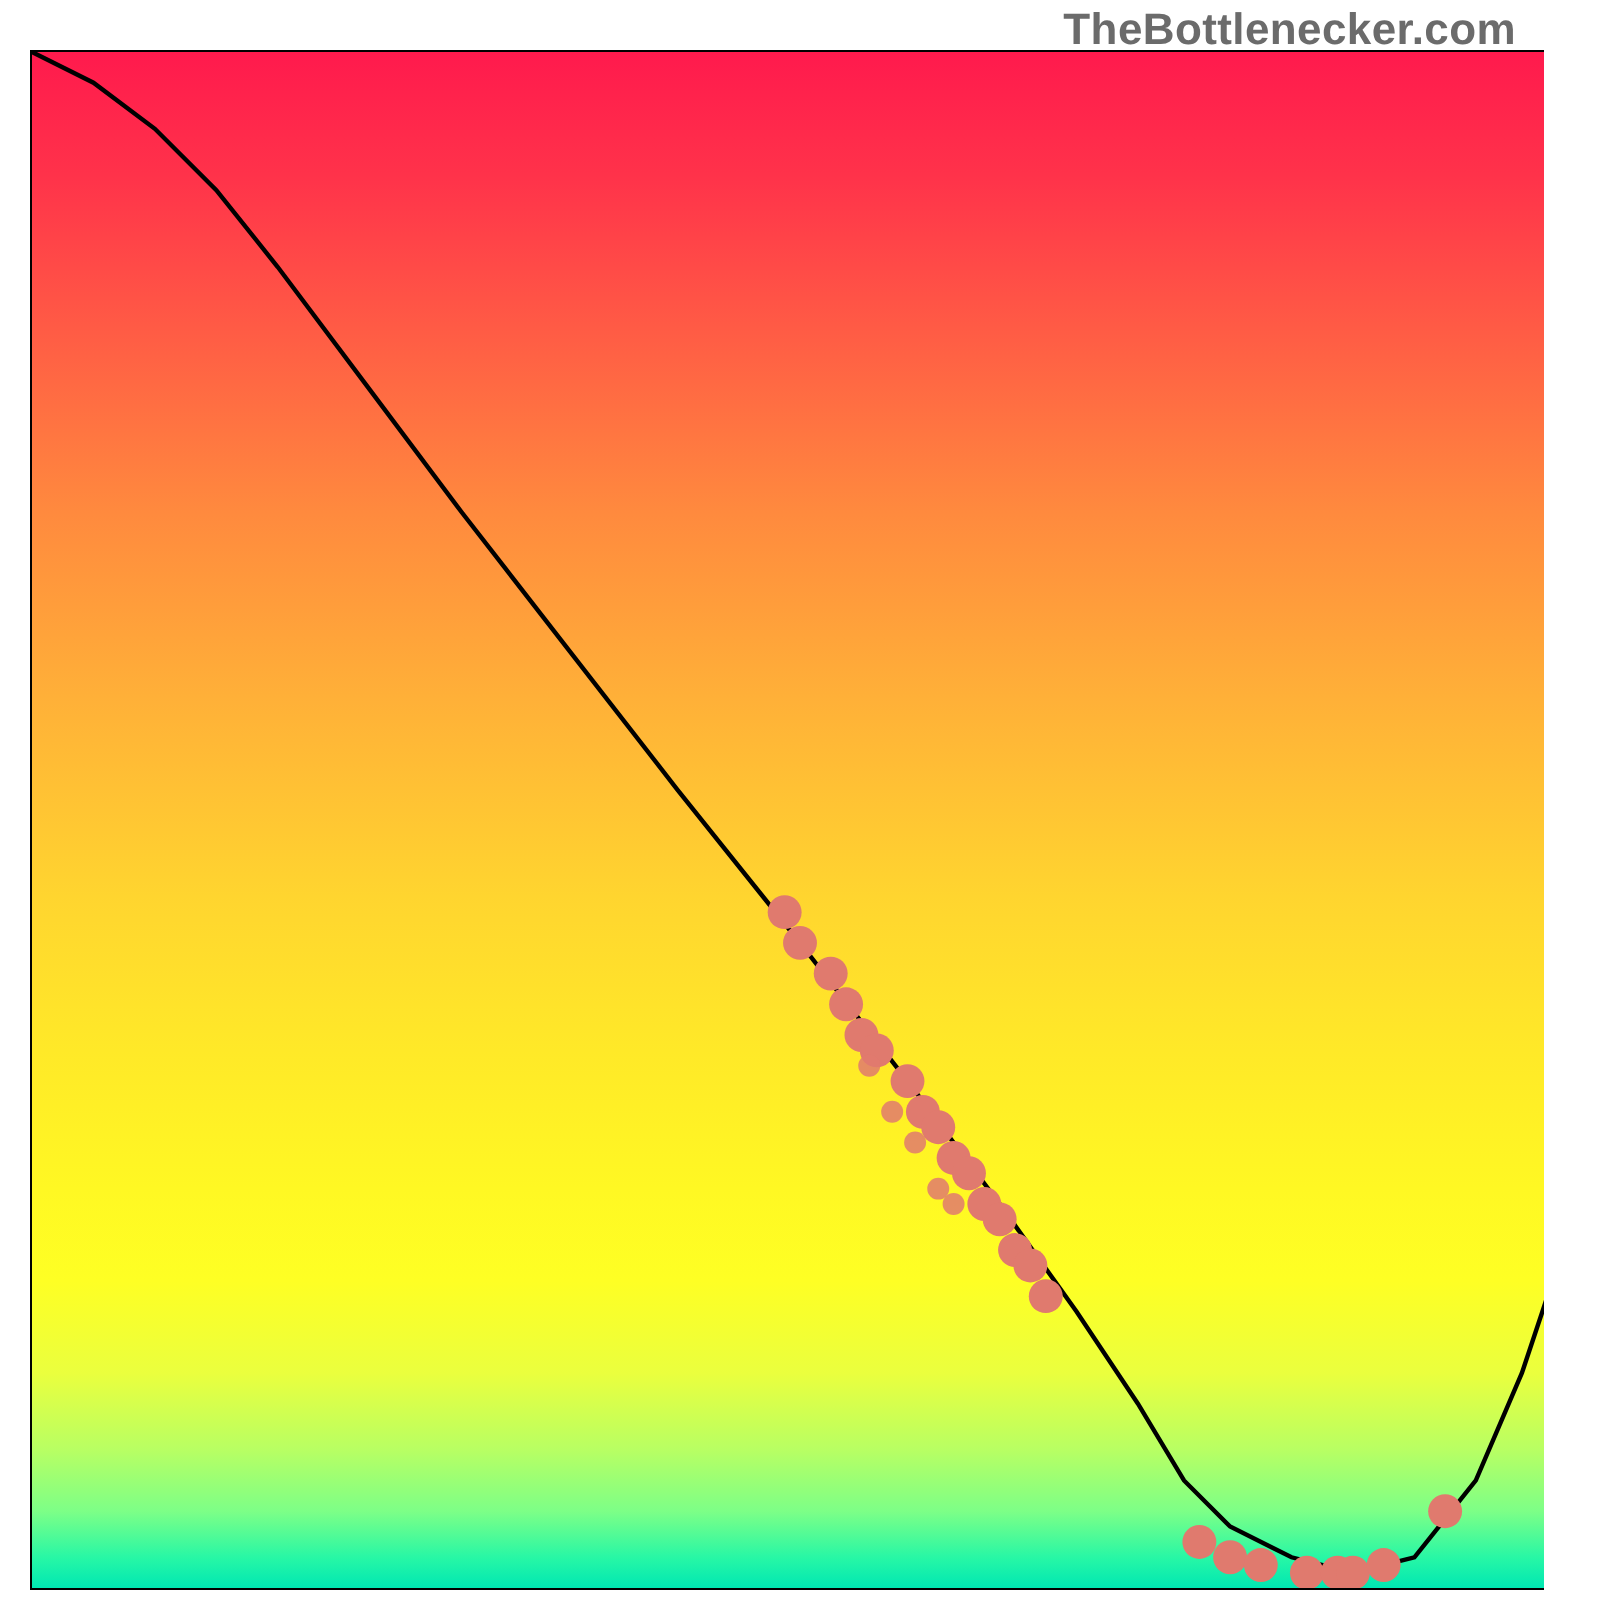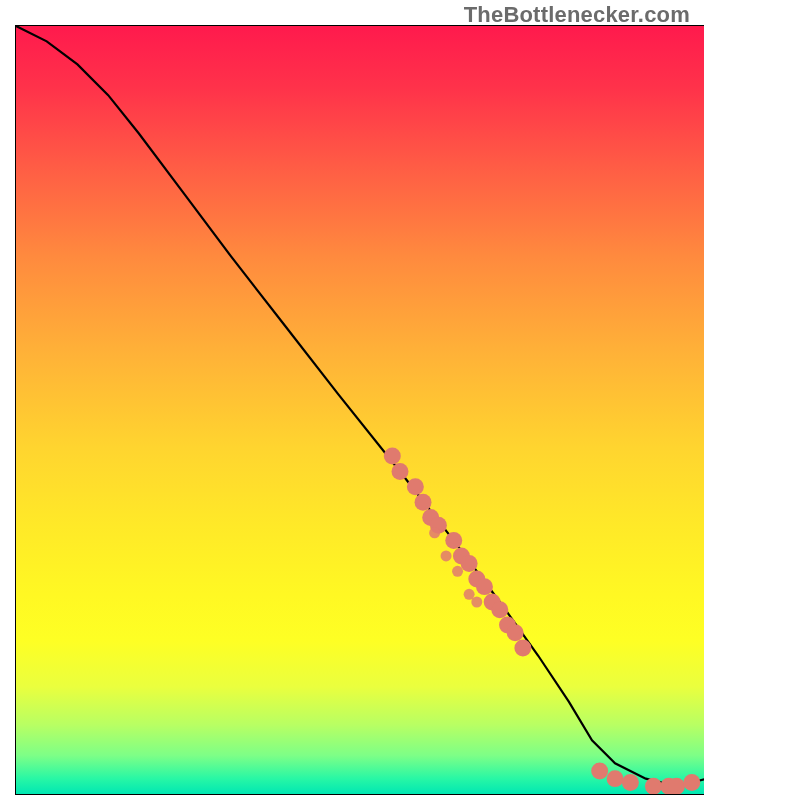--- a/index.html
+++ b/index.html
@@ -5,21 +5,21 @@
   html, body {
     margin: 0;
     padding: 0;
     width: 800px;
     height: 800px;
     background: #ffffff;
     font-family: Arial, Helvetica, sans-serif;
   }
   .stage {
     position: relative;
-    width: 704px;
+    width: 772px;
     height: 800px;
     overflow: hidden;
   }
   .plot-area {
     position: absolute;
     left: 15px;
     top: 25px;
     width: 770px;
     height: 770px;
     background: linear-gradient(

